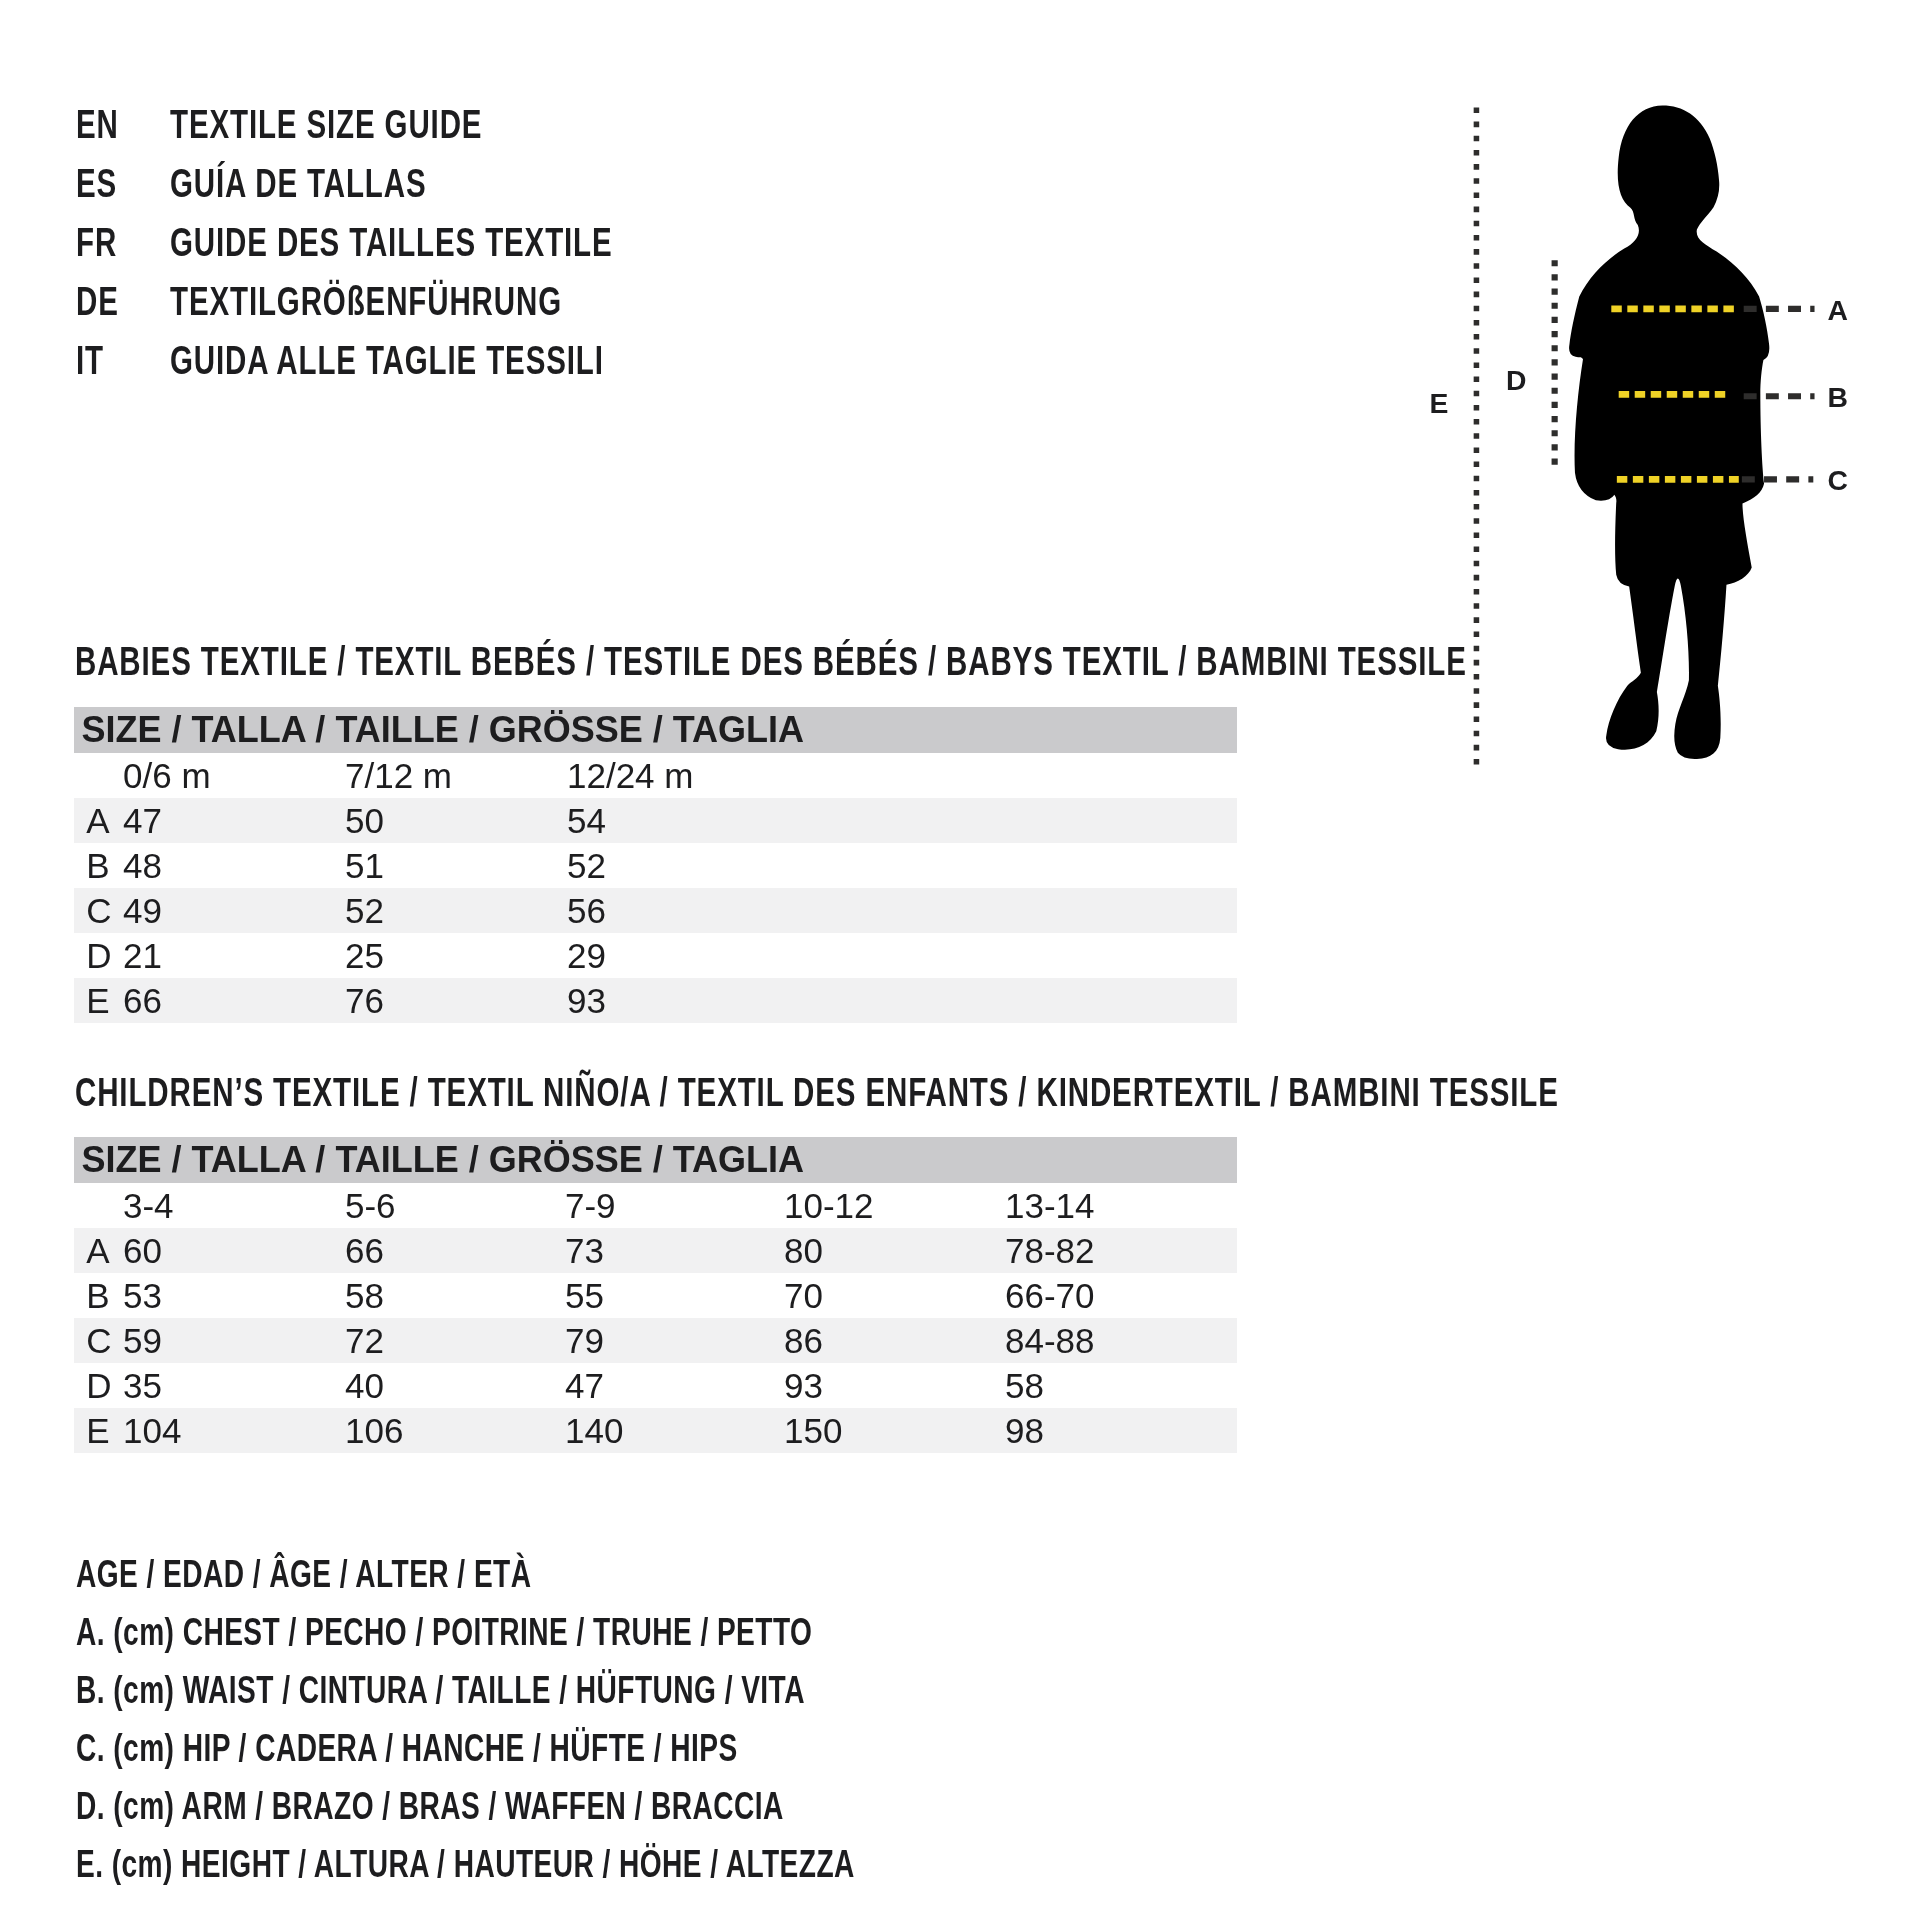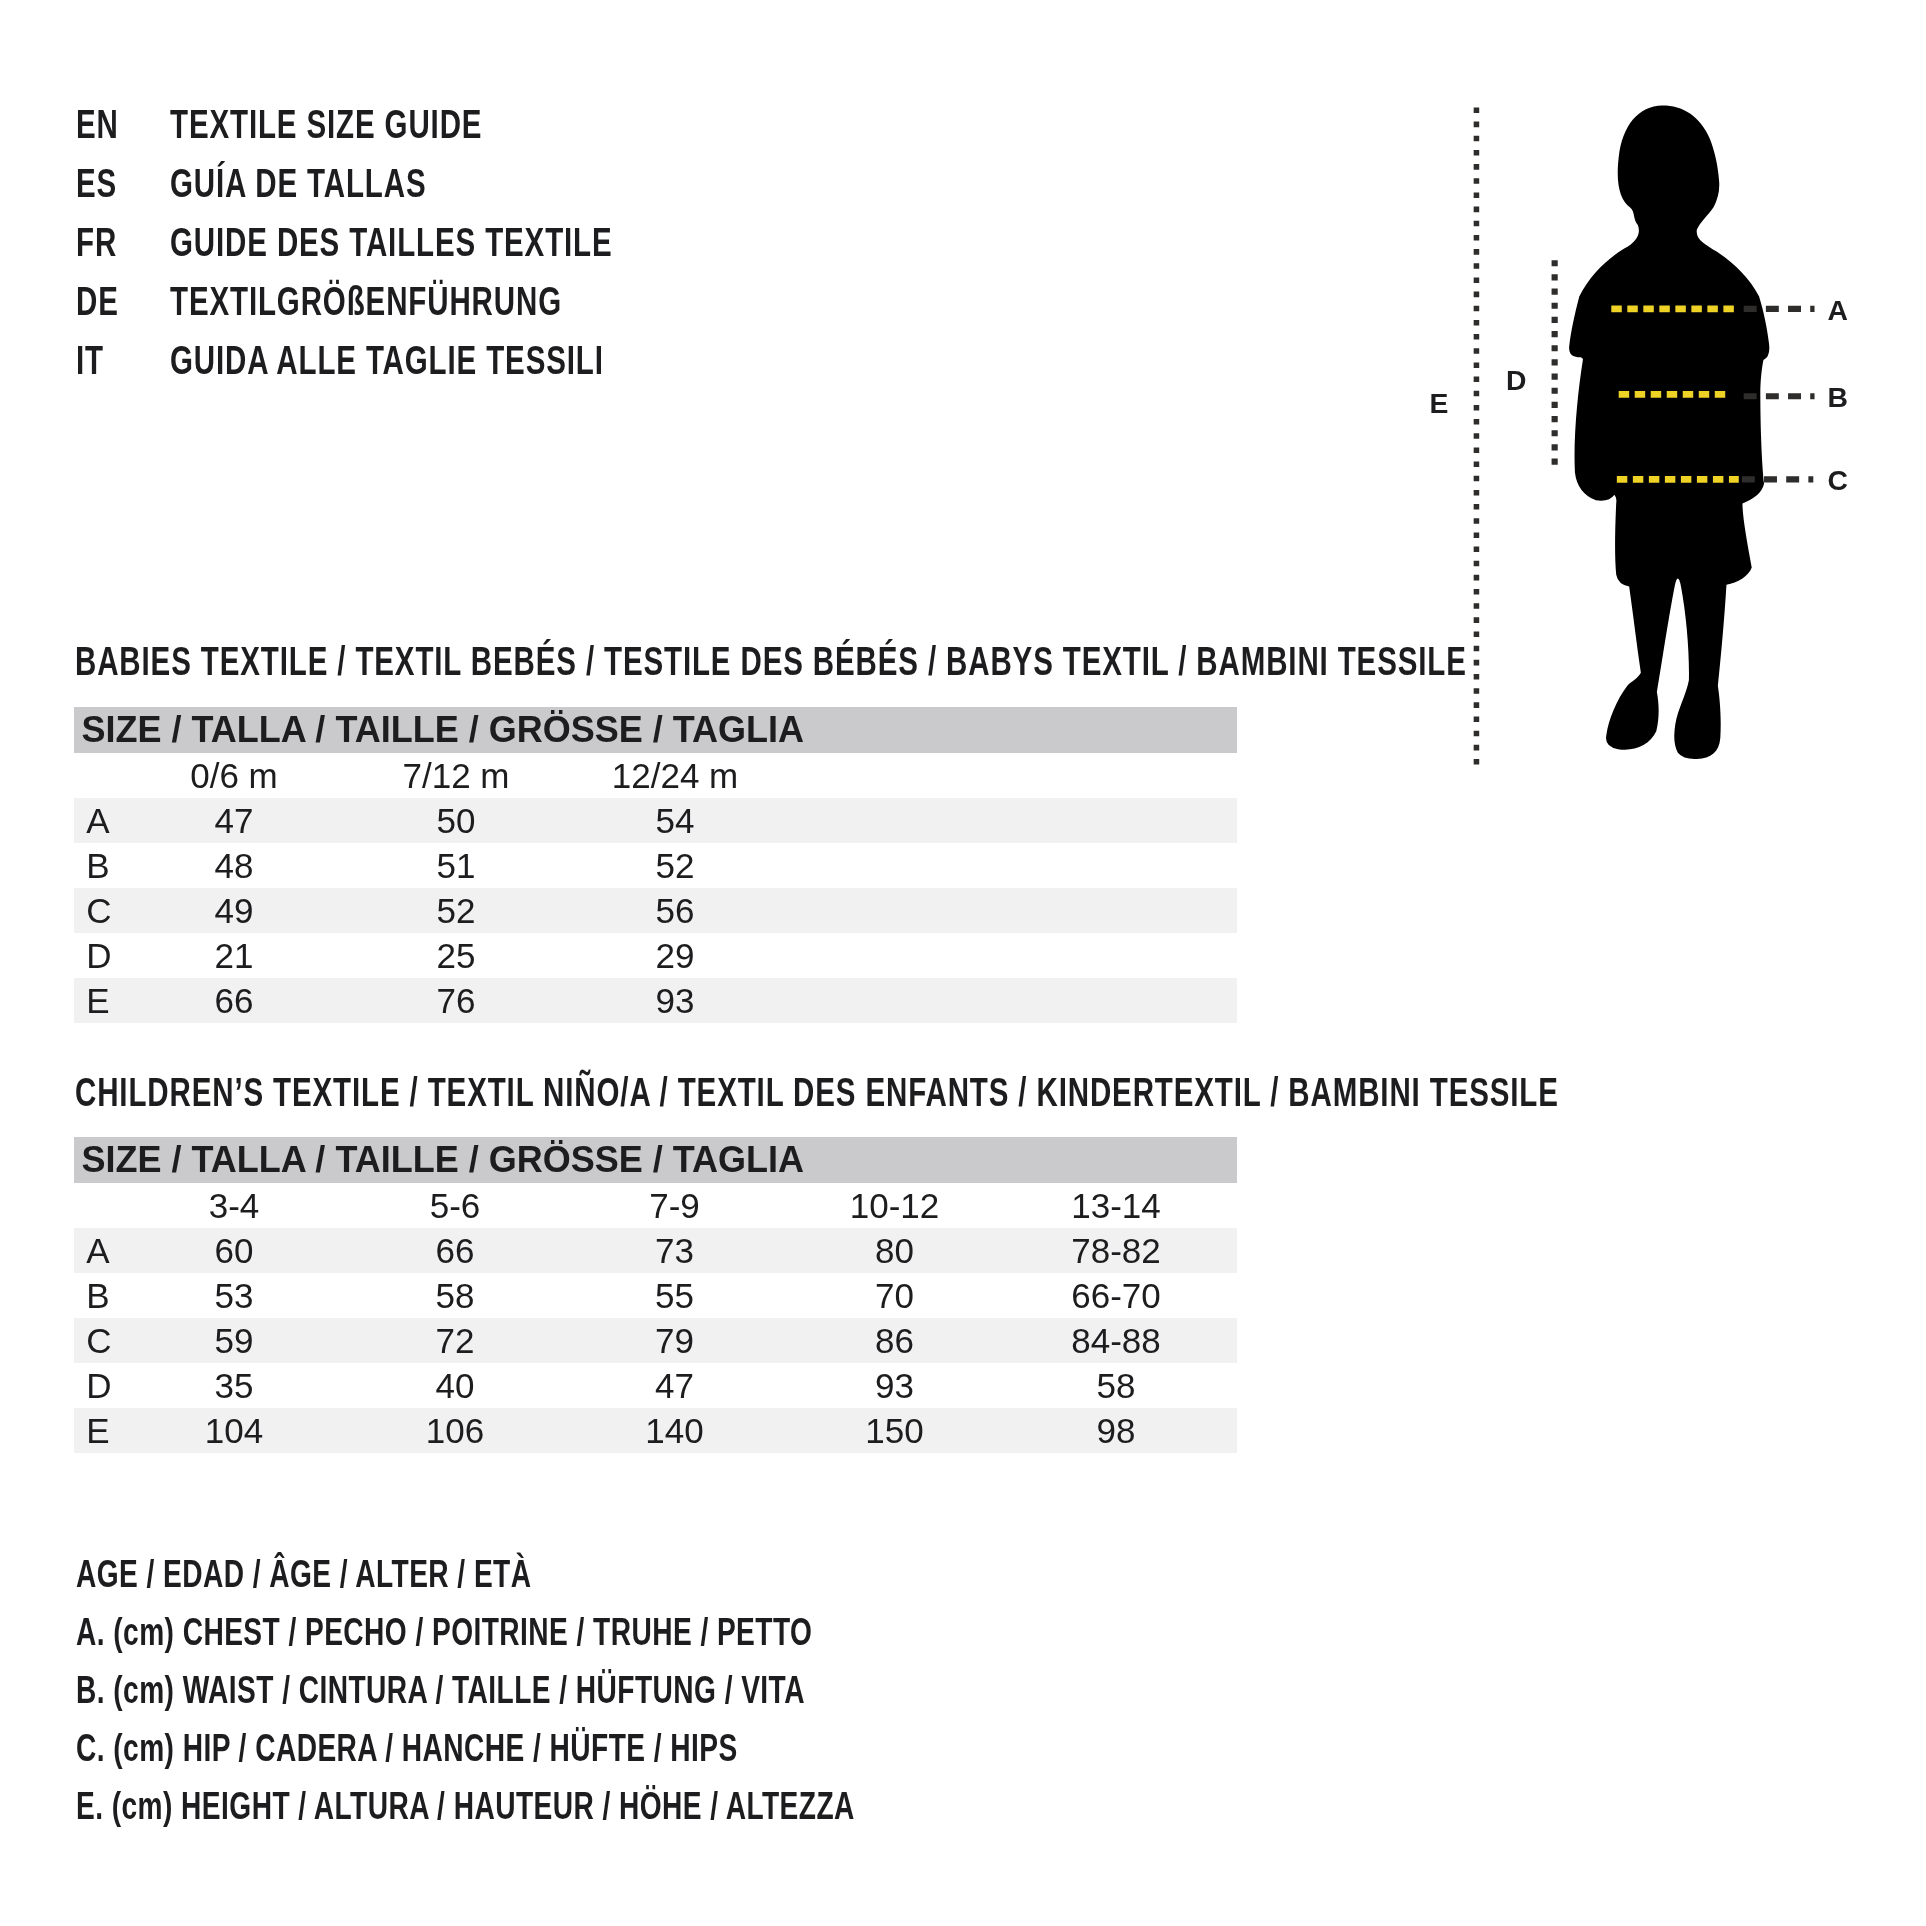--- a/index.html
+++ b/index.html
@@ -28,21 +28,21 @@
   .bar-babies{top:707px;}
   .bar-children{top:1137px;}
 
   .tbl{position:absolute;left:74px;width:1163px;}
   .tbl-babies{top:753px;}
   .tbl-children{top:1183px;}
   .trow{display:grid;height:45px;align-items:center;}
   .tbl-babies .trow{grid-template-columns:49px 222px 222px 216px 1fr;}
   .tbl-children .trow{grid-template-columns:49px 222px 220px 219px 221px 222px 1fr;}
   .trow.striped{background:var(--stripe_bg);}
-  .tcell{font-size:35px;text-align:center;}
+  .tcell{font-size:35px;text-align:left;}
   .tlabel{font-size:35px;text-align:left;padding-left:12.3px;}
 
   
   .legend{position:absolute;left:76px;top:1514px;margin-top:31px;}
   .legend-line{height:58px;line-height:58px;font-size:38px;font-weight:700;}
 
   
   .figure-svg{position:absolute;left:1405px;top:92px;}
   .silhouette{fill:var(--silhouette);}
   .dot-line{stroke:var(--dash_dark);stroke-width:9;stroke-dasharray:9 14;fill:none;}
@@ -252,15 +252,16 @@
     <span class="tcell">98</span>
     <span></span>
   </div>
 </div>
 
 <div class="legend">
   <div class="legend-line"><span class="cond74">AGE / EDAD / ÂGE / ALTER / ETÀ</span></div>
   <div class="legend-line"><span class="cond74">A. (cm) CHEST / PECHO / POITRINE / TRUHE / PETTO</span></div>
   <div class="legend-line"><span class="cond74">B. (cm) WAIST / CINTURA / TAILLE / HÜFTUNG / VITA</span></div>
   <div class="legend-line"><span class="cond74">C. (cm) HIP / CADERA / HANCHE / HÜFTE / HIPS</span></div>
+  <div class="legend-line"><span class="cond74">D. (cm) ARM / BRAZO / BRAS / WAFFEN / BRACCIA</span></div>
   <div class="legend-line"><span class="cond74">E. (cm) HEIGHT / ALTURA / HAUTEUR / HÖHE / ALTEZZA</span></div>
 </div>
 
 
 </body></html>

